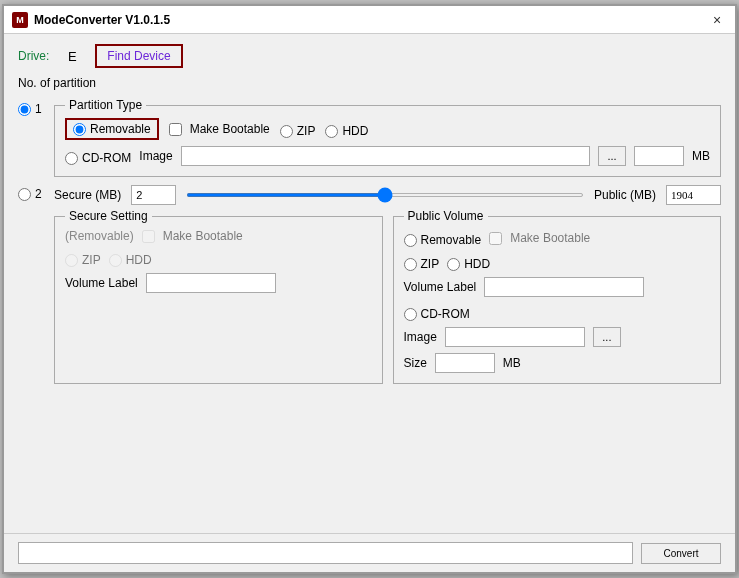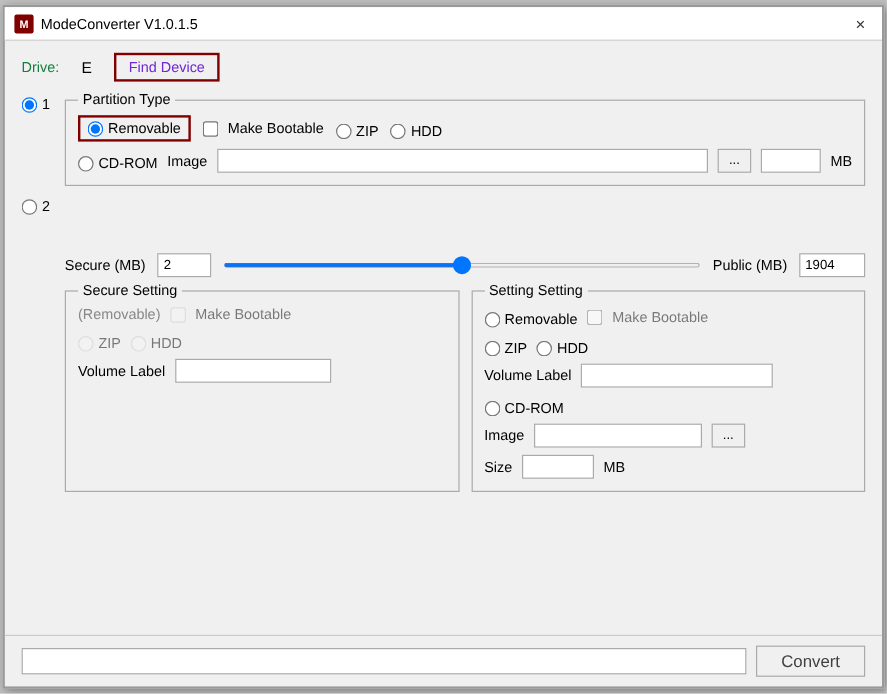--- a/index.html
+++ b/index.html
@@ -43,21 +43,21 @@
       border-radius: 2px;
       display: flex;
       align-items: center;
       justify-content: center;
       color: white;
       font-size: 9px;
       font-weight: bold;
     }
     .title-text {
       font-size: 12px;
-      font-weight: normal;
+      font-weight: bold;
       color: #000;
     }
     .close-btn {
       width: 20px;
       height: 20px;
       background: none;
       border: none;
       cursor: pointer;
       font-size: 14px;
       color: #333;
@@ -178,21 +178,20 @@
       display: flex;
       flex-direction: column;
       gap: 4px;
     }
 
     .secure-public-row {
       display: flex;
       align-items: center;
       gap: 10px;
       padding-left: 36px;
-      margin-top: 48px;
     }
     .secure-label { font-size: 12px; }
     .secure-input {
       width: 45px;
       height: 20px;
       border: 1px solid #aaa;
       background: white;
       padding: 2px 4px;
       font-size: 11px;
     }
@@ -201,20 +200,21 @@
       height: 4px;
     }
     .public-label { font-size: 12px; }
     .public-input {
       width: 55px;
       height: 20px;
       border: 1px solid #aaa;
       background: white;
       padding: 2px 4px;
       font-size: 11px;
+      font-family: Liberation Serif, serif;
     }
 
     .settings-row {
       display: flex;
       gap: 10px;
       padding-left: 36px;
     }
 
     .setting-box {
       border: 1px solid #aaa;
@@ -293,22 +293,22 @@
     .progress-fill {
       height: 100%;
       background: #0078d7;
       width: 0%;
     }
     .convert-btn {
       padding: 4px 20px;
       background: #f0f0f0;
       border: 1px solid #aaa;
       cursor: pointer;
-      font-size: 14px;
-      color: #404040;
+      font-size: 10px;
+      color: #000000;
       min-width: 80px;
     }
 
     input[type="radio"] { cursor: pointer; }
     input[type="checkbox"] { cursor: pointer; }
 
     fieldset {
       border: 1px solid #aaa;
     }
   </style>
@@ -326,20 +326,21 @@
   </div>
 
   <div class="content">
 
     <div class="drive-row">
       <span class="drive-label">Drive:</span>
       <span class="drive-value">E</span>
       <button class="find-device-btn">Find Device</button>
     </div>
 
+    <div class="no-partition-label">No. of partition</div>
 
     <div class="partition-row">
       <label class="radio-label">
         <input type="radio" name="partition" value="1" checked="" style="">
         <span>1</span>
       </label>
 
       <fieldset class="partition-type-box">
         <legend>Partition Type</legend>
 
@@ -415,21 +416,21 @@
               </label>
             </div>
             <div class="setting-row">
               <span>Volume Label</span>
               <input class="vol-label-input" type="text" style="">
             </div>
           </div>
         </fieldset>
 
         <fieldset class="setting-box">
-          <legend>Setting Setting</legend>
+          <legend>Public Volume</legend>
           <div class="setting-content">
             <div class="setting-row">
               <label class="radio-label">
                 <input type="radio" name="pub-type" style="">
                 <span>Removable</span>
               </label>
               <label class="setting-row disabled-checkbox">
                 <input type="checkbox" style="">
                 <span>Make Bootable</span>
               </label>

